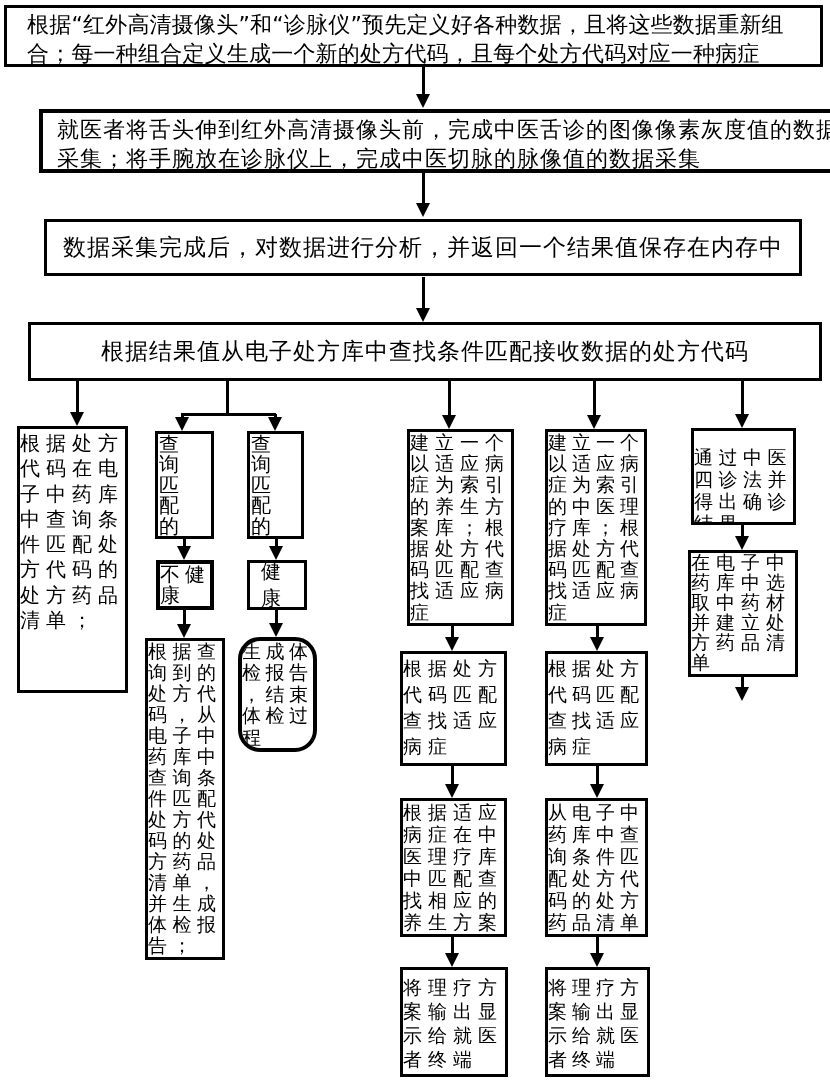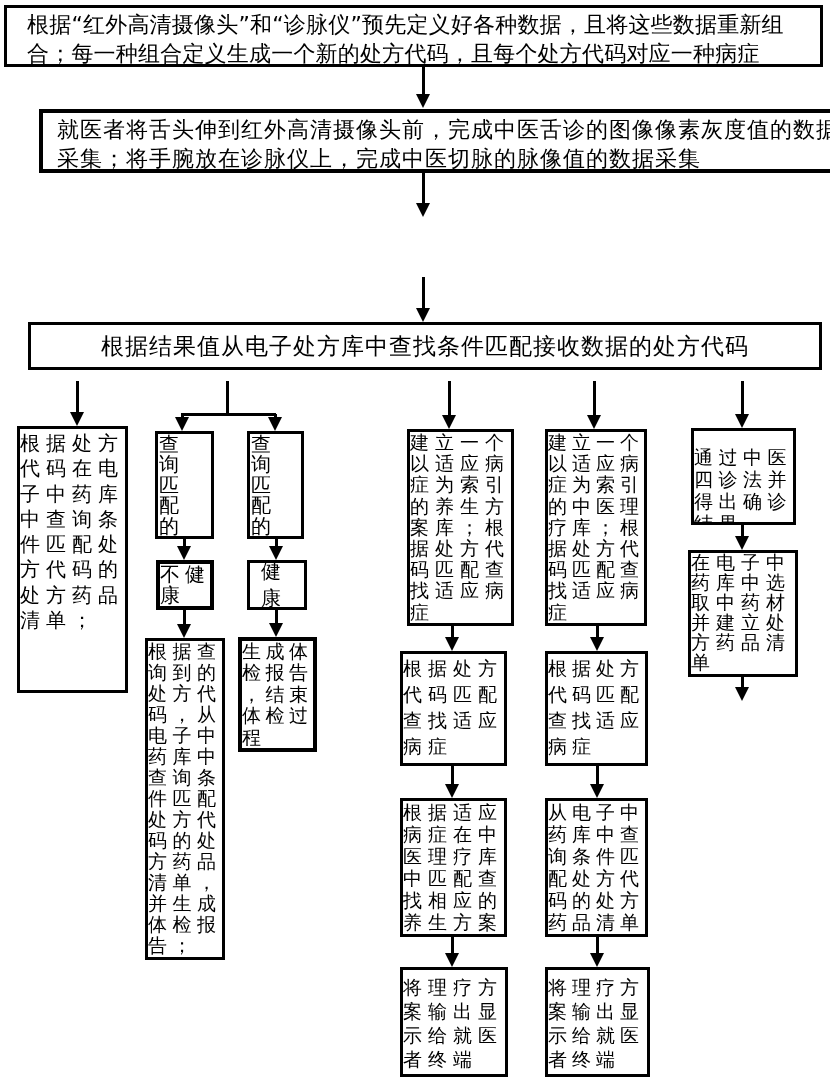--- a/index.html
+++ b/index.html
@@ -21,31 +21,32 @@
 </style>
 </head>
 <body>
 
 <div id="canvas">
 
   <div class="node" style="left:4px;top:5px;width:819px;height:62px;font-size:22px;letter-spacing:0.2px;line-height:29px;padding:2px 20px;">根据“红外高清摄像头”和“诊脉仪”预先定义好各种数据，且将这些数据重新组合；每一种组合定义生成一个新的处方代码，且每个处方代码对应一种病症</div>
 
   <div class="node thick" style="left:3px;top:109px;width:822px;height:64px;font-size:22px;letter-spacing:1px;line-height:29px;padding:2px 14px;margin-left:36px;">就医者将舌头伸到红外高清摄像头前，完成中医舌诊的图像像素灰度值的数据采集；将手腕放在诊脉仪上，完成中医切脉的脉像值的数据采集</div>
 
+  <div class="node cline" style="left:44px;top:219px;width:758px;height:57px;font-size:23px;letter-spacing:1px;">数据采集完成后，对数据进行分析，并返回一个结果值保存在内存中</div>
 
-  <div class="node cline" style="left:28px;top:322px;width:794px;height:48px;font-size:23px;letter-spacing:1px;">根据结果值从电子处方库中查找条件匹配接收数据的处方代码</div>
+  <div class="node cline" style="left:28px;top:322px;width:794px;height:59px;font-size:23px;letter-spacing:1px;">根据结果值从电子处方库中查找条件匹配接收数据的处方代码</div>
 
   <div class="node" style="left:17px;top:426px;width:111px;height:267px;font-size:20px;letter-spacing:6px;line-height:25.3px;padding-top:2px;">根据处方代码在电子中药库中查询条件匹配处方代码的处方药品清单；</div>
 
   <div class="node" style="left:155px;top:431px;width:59px;height:108px;font-size:20px;letter-spacing:6px;line-height:20.4px;padding:0 1px;">查询匹配的结果为真</div>
   <div class="node" style="left:247px;top:431px;width:57px;height:108px;font-size:20px;letter-spacing:5.5px;line-height:20.4px;padding:0 1px;">查询匹配的结果为假</div>
   <div class="node thick" style="left:156px;top:560px;width:58px;height:50px;font-size:20px;letter-spacing:5px;line-height:21px;">不健康</div>
   <div class="node cline" style="left:247px;top:560px;width:60px;height:50px;font-size:20px;letter-spacing:12px;">健康</div>
   <div class="node" style="left:145px;top:638px;width:80px;height:322px;font-size:19px;letter-spacing:5.5px;line-height:21px;">根据查询到的处方代码，从电子中药库中查询条件匹配处方代码的处方药品清单，并生成体检报告；</div>
-  <div class="node thick" style="left:238px;top:637px;width:79px;height:115px;font-size:19px;letter-spacing:4.5px;line-height:21.4px;">生成体检报告，结束体检过程</div>
+  <div class="node thick" style="left:238px;top:637px;width:79px;height:115px;font-size:19px;letter-spacing:4.5px;line-height:21.4px;border-radius:22px;">生成体检报告，结束体检过程</div>
 
   <div class="node" style="left:399px;top:429px;width:107px;height:197px;font-size:19px;letter-spacing:6px;line-height:21.2px;margin-left:8px;">建立一个以适应病症为索引的养生方案库；根据处方代码匹配查找适应病症</div>
   <div class="node" style="left:400px;top:651px;width:107px;height:115px;font-size:19px;letter-spacing:6px;line-height:26px;padding-top:1px;">根据处方代码匹配查找适应病症</div>
   <div class="node" style="left:400px;top:798px;width:107px;height:139px;font-size:19px;letter-spacing:6px;line-height:22.1px;">根据适应病症在中医理疗库中匹配查找相应的养生方案</div>
   <div class="node" style="left:400px;top:967px;width:108px;height:110px;font-size:19px;letter-spacing:6px;line-height:24px;padding-top:5px;">将理疗方案输出显示给就医者终端</div>
 
   <div class="node" style="left:545px;top:429px;width:102px;height:197px;font-size:19px;letter-spacing:5px;line-height:21.2px;">建立一个以适应病症为索引的中医理疗库；根据处方代码匹配查找适应病症</div>
   <div class="node" style="left:545px;top:651px;width:103px;height:115px;font-size:19px;letter-spacing:5px;line-height:26px;padding-top:1px;">根据处方代码匹配查找适应病症</div>
   <div class="node" style="left:545px;top:798px;width:103px;height:139px;font-size:19px;letter-spacing:5px;line-height:22.1px;">从电子中药库中查询条件匹配处方代码的处方药品清单</div>
   <div class="node" style="left:545px;top:967px;width:105px;height:110px;font-size:19px;letter-spacing:5px;line-height:24px;padding-top:5px;">将理疗方案输出显示给就医者终端</div>

